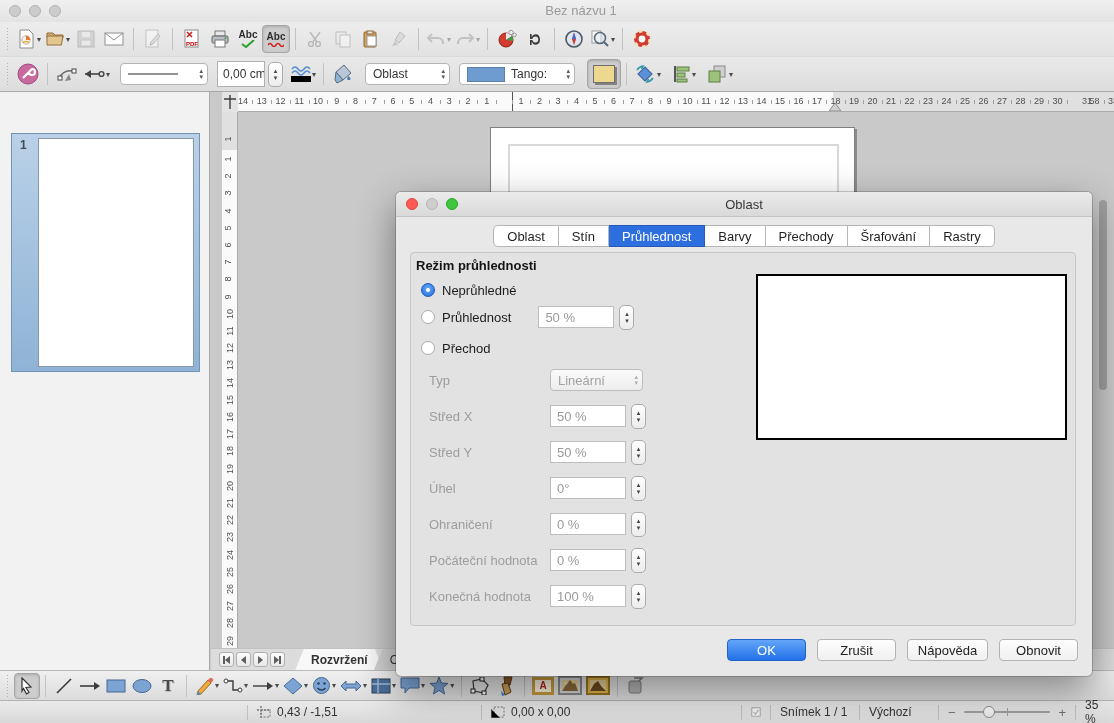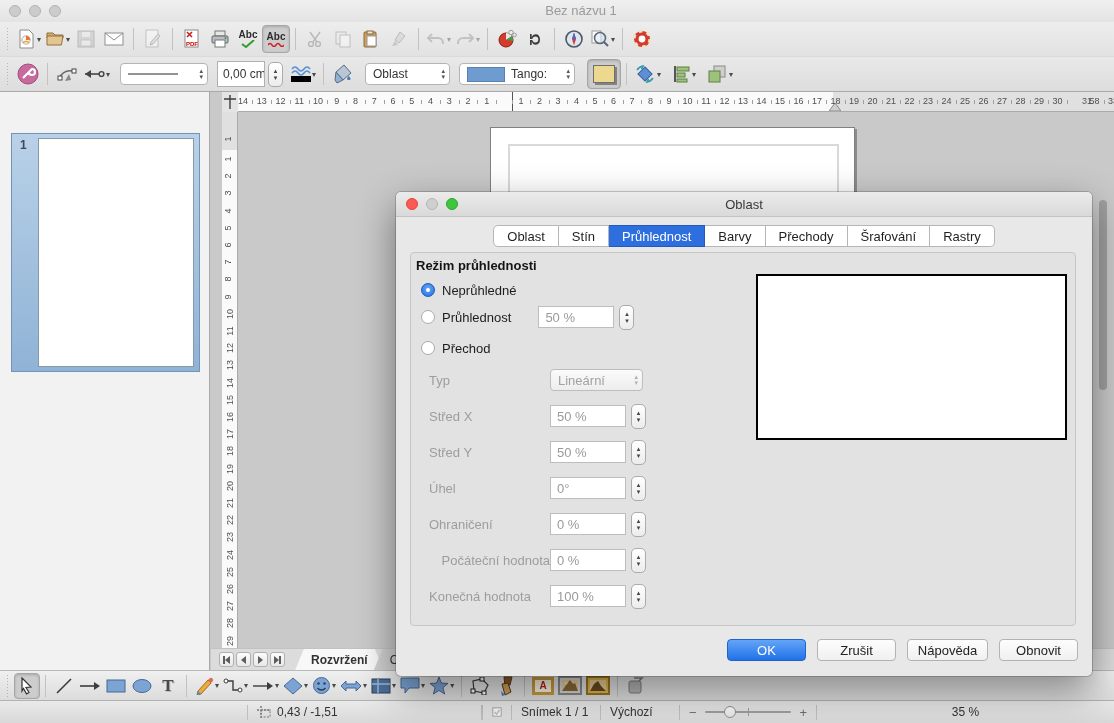--- a/index.html
+++ b/index.html
@@ -725,20 +725,27 @@
     <span style="width:247px;flex:none;"></span>
     <span class="st-sep"></span>
     <span class="st-item" style="width:233px;">
       <svg width="14" height="12" viewBox="0 0 14 12">
           <path d="M4 0v12M0 4h14" stroke="#777" stroke-width="1.4" stroke-dasharray="2 1.4"></path>
           <rect x="4" y="4" width="9" height="7" fill="none" stroke="#777" stroke-dasharray="2 1.4"></rect>
         </svg>
       <span>0,43 / -1,51</span>
     </span>
     <span class="st-sep"></span>
+    <span class="st-item" style="width:259px;">
+      <svg width="14" height="12" viewBox="0 0 14 12">
+          <rect x="3" y="1" width="10" height="10" fill="none" stroke="#777" stroke-dasharray="2 1.4"></rect>
+          <path d="M0 3v9h9" stroke="#777" stroke-width="1.2"></path>
+        </svg>
+      <span>0,00 x 0,00</span>
+    </span>
     <span class="st-sep"></span>
     <span class="st-item" style="width:28px;justify-content:center;">
       <svg width="12" height="12" viewBox="0 0 12 12">
           <rect x="1" y="1" width="10" height="10" fill="#f4f4f4" stroke="#9a9a9a"></rect>
           <path d="M3 6l2.4 2.6L9 3.6" fill="none" stroke="#b9b9b9" stroke-width="1.6"></path>
         </svg>
     </span>
     <span class="st-sep"></span>
     <span class="st-item" style="width:88px;">Snímek 1 / 1</span>
     <span class="st-sep"></span>
@@ -831,21 +838,21 @@
             </span>
           </div>
           <div class="drow" style="top: 260px; left: 18px;">
             <span class="flabel">Ohraničení</span>
             <span class="dfield">0 %</span>
             <span class="spin">
               <span>▴</span>
               <span>▾</span>
             </span>
           </div>
-          <div class="drow" style="top: 296px; left: 18px; text-align: right;">
+          <div class="drow" style="top: 296px; left: 18px;">
             <span class="flabel">Počáteční hodnota</span>
             <span class="dfield">0 %</span>
             <span class="spin">
               <span>▴</span>
               <span>▾</span>
             </span>
           </div>
           <div class="drow" style="top: 332px; left: 18px;">
             <span class="flabel">Konečná hodnota</span>
             <span class="dfield">100 %</span>

